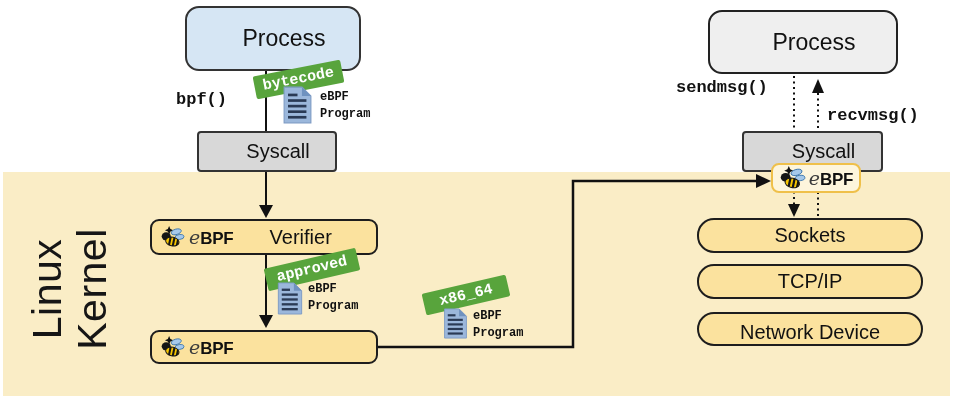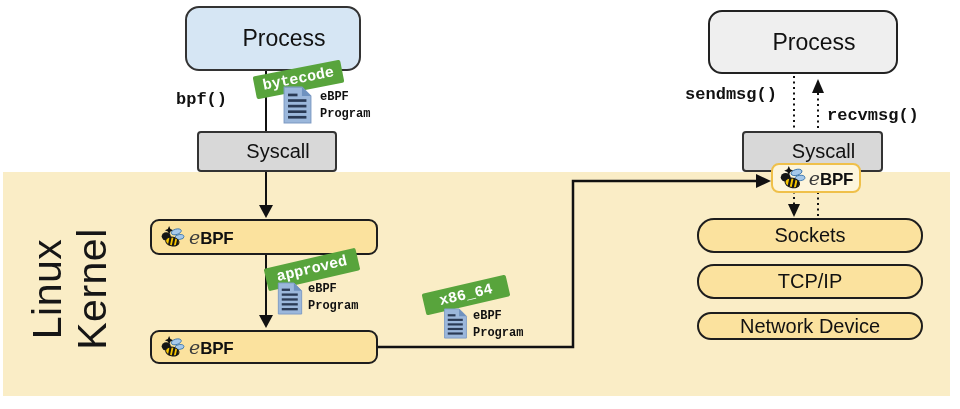--- a/index.html
+++ b/index.html
@@ -49,21 +49,21 @@
   .kbox .label{flex:1;text-align:center;font-size:20px;}
   .verifier{left:150px;top:219px;width:228px;height:36px;}
   .jit{left:150px;top:330px;width:228px;height:34px;}
   .stackbox{
     background:var(--box-yellow,#FBE29E);border:2px solid #1d1d1d;border-radius:17px;
     display:flex;align-items:center;justify-content:center;box-sizing:border-box;z-index:2;
     font-size:20px;
   }
   .sockets{left:697px;top:218px;width:226px;height:35px;}
   .tcpip{left:697px;top:264px;width:226px;height:35px;}
-  .netdev{left:697px;top:312px;width:226px;height:28px;align-items:flex-end;}
+  .netdev{left:697px;top:312px;width:226px;height:34px;align-items:flex-end;}
   .badge{
     left:771px;top:163px;width:90px;height:30px;z-index:3;
     background:var(--badge-fill,#FDF5DC);border:2px solid var(--badge-border,#EFC04A);
     border-radius:8px;display:flex;align-items:center;justify-content:center;gap:2px;
     box-sizing:border-box;
   }
   
   .ribbon{
     background:var(--ribbon-green,#58A43C);color:#fff;z-index:2;
     display:flex;align-items:center;justify-content:center;
@@ -72,21 +72,21 @@
   }
   .ribbon-bytecode{left:254px;top:68px;width:89px;height:23px;transform:rotate(-11deg);}
   .ribbon-approved{left:265px;top:258px;width:94px;height:23px;transform:rotate(-13deg);}
   .ribbon-x86{left:423px;top:284px;width:86px;height:22px;transform:rotate(-13deg);}
   
   .code{
     font-family:"Liberation Mono",monospace;font-weight:bold;font-size:17px;
     z-index:2;white-space:nowrap;
   }
   .bpf-label{left:176px;top:90px;}
-  .sendmsg-label{left:676px;top:85px;width:110px;text-align:center;}
+  .sendmsg-label{left:676px;top:78px;width:110px;text-align:left;}
   .recvmsg-label{left:827px;top:106px;}
   
   .progtext{
     font-family:"Liberation Mono",monospace;font-weight:bold;font-size:12px;line-height:17px;
     z-index:2;white-space:nowrap;
   }
   .prog1{left:320px;top:89px;}
   .prog2{left:308px;top:281px;}
   .prog3{left:473px;top:308px;}
   .docicon{z-index:2;}
@@ -189,20 +189,21 @@
   <div class="abs kbox verifier">
     <span class="logo-group">
       <svg class="bee" width="26" height="22">
           <use href="#bee"></use>
         </svg>
       <span class="ebpf-logo">
           <span class="ebpf-e">e</span>
           <span class="ebpf-bpf">BPF</span>
         </span>
     </span>
+    <span class="label">Verifier</span>
   </div>
 
   <div class="abs ribbon ribbon-approved">
     <span>approved</span>
   </div>
 
   <svg class="abs docicon doc2">
       <use href="#doc"></use>
     </svg>
   <div class="abs progtext prog2">

